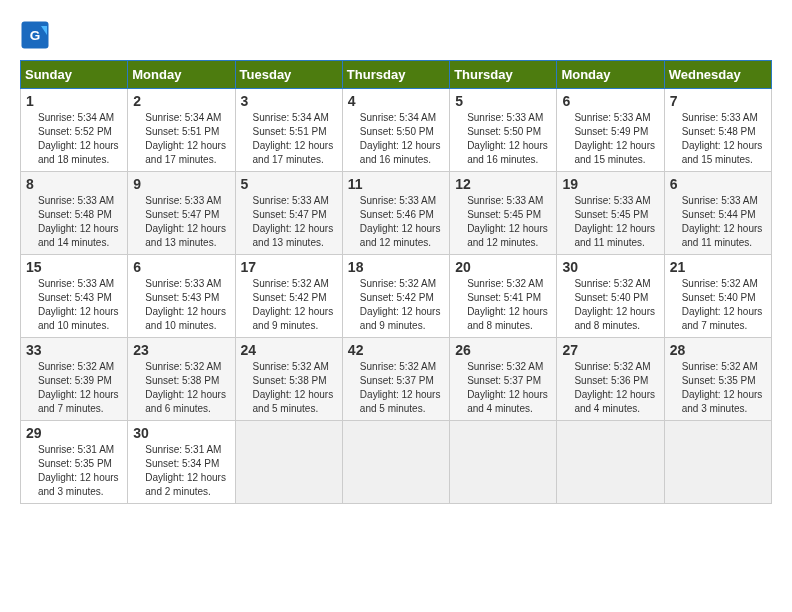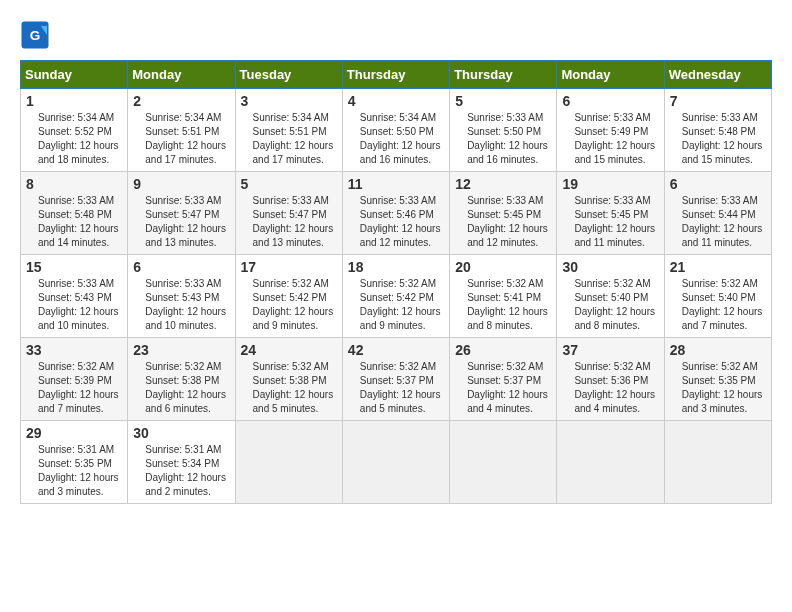--- a/index.html
+++ b/index.html
@@ -220,21 +220,21 @@
         </td>
         <td>
           <span class="day-num">42</span>
           <div class="day-info">Sunrise: 5:32 AM<br>Sunset: 5:37 PM<br>Daylight: 12 hours and 5 minutes.</div>
         </td>
         <td>
           <span class="day-num">26</span>
           <div class="day-info">Sunrise: 5:32 AM<br>Sunset: 5:37 PM<br>Daylight: 12 hours and 4 minutes.</div>
         </td>
         <td>
-          <span class="day-num">37</span>
+          <span class="day-num">27</span>
           <div class="day-info">Sunrise: 5:32 AM<br>Sunset: 5:36 PM<br>Daylight: 12 hours and 4 minutes.</div>
         </td>
         <td>
           <span class="day-num">28</span>
           <div class="day-info">Sunrise: 5:32 AM<br>Sunset: 5:35 PM<br>Daylight: 12 hours and 3 minutes.</div>
         </td>
       </tr>
       <tr>
         <td>
           <span class="day-num">29</span>

